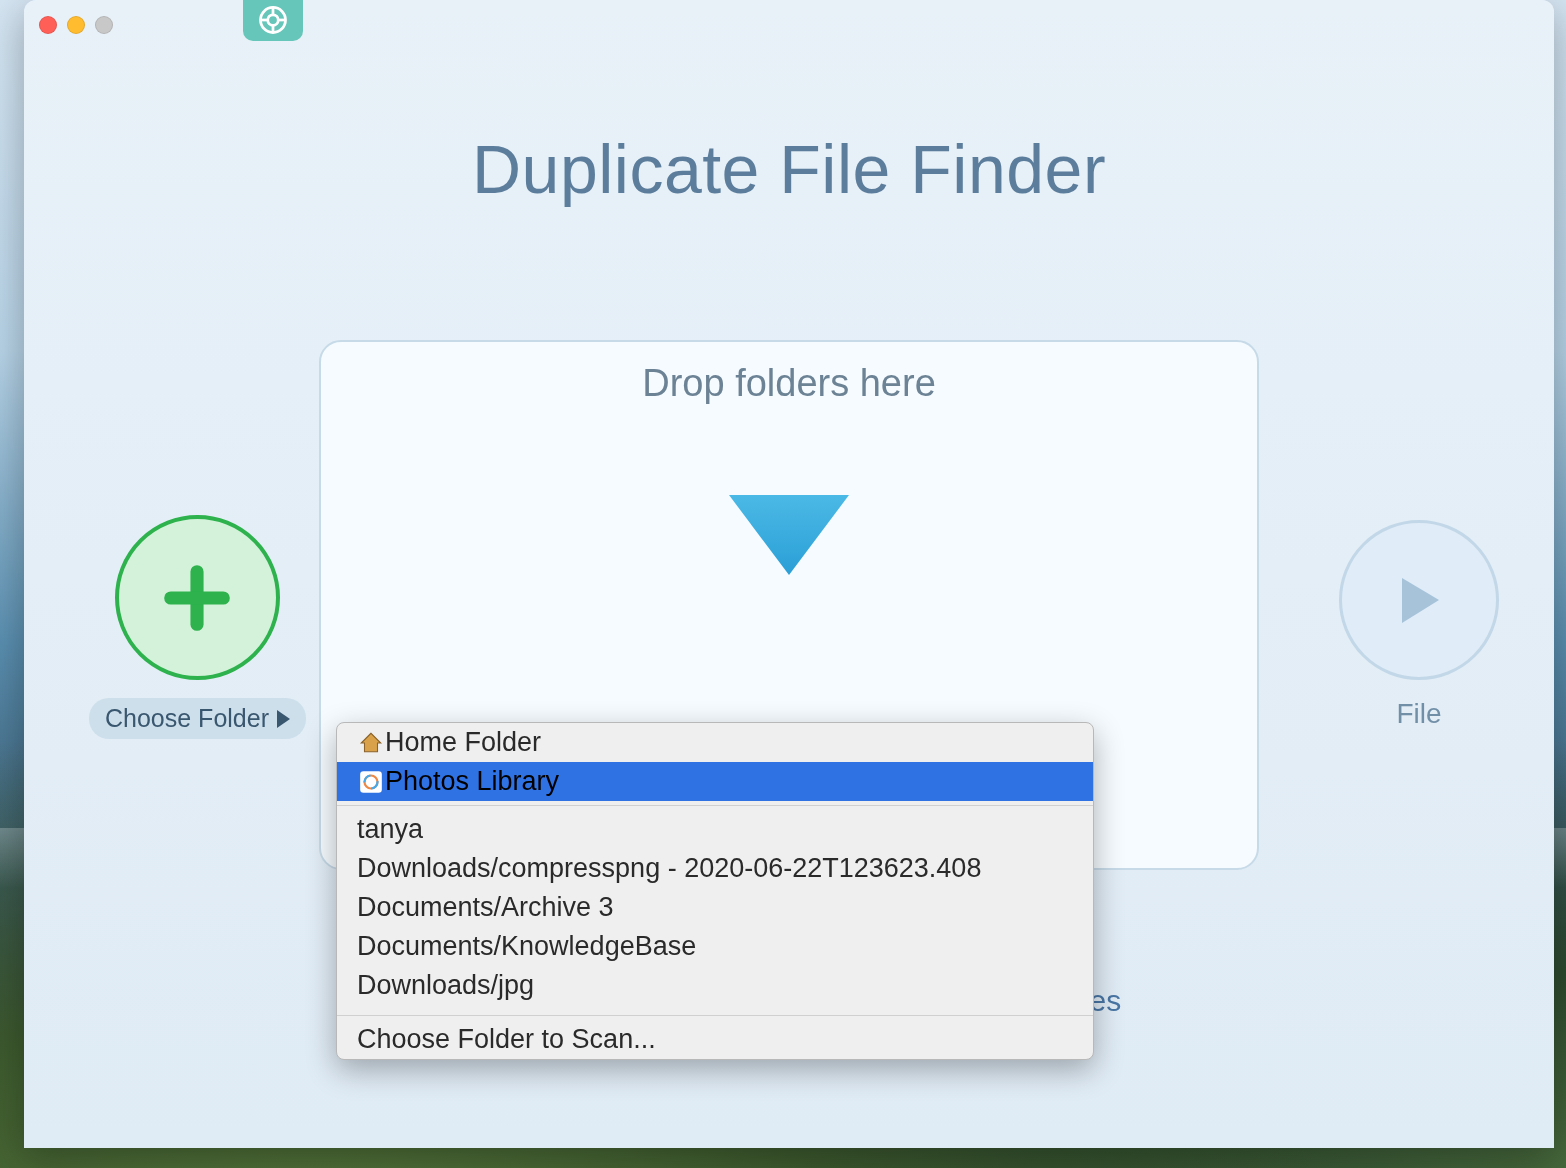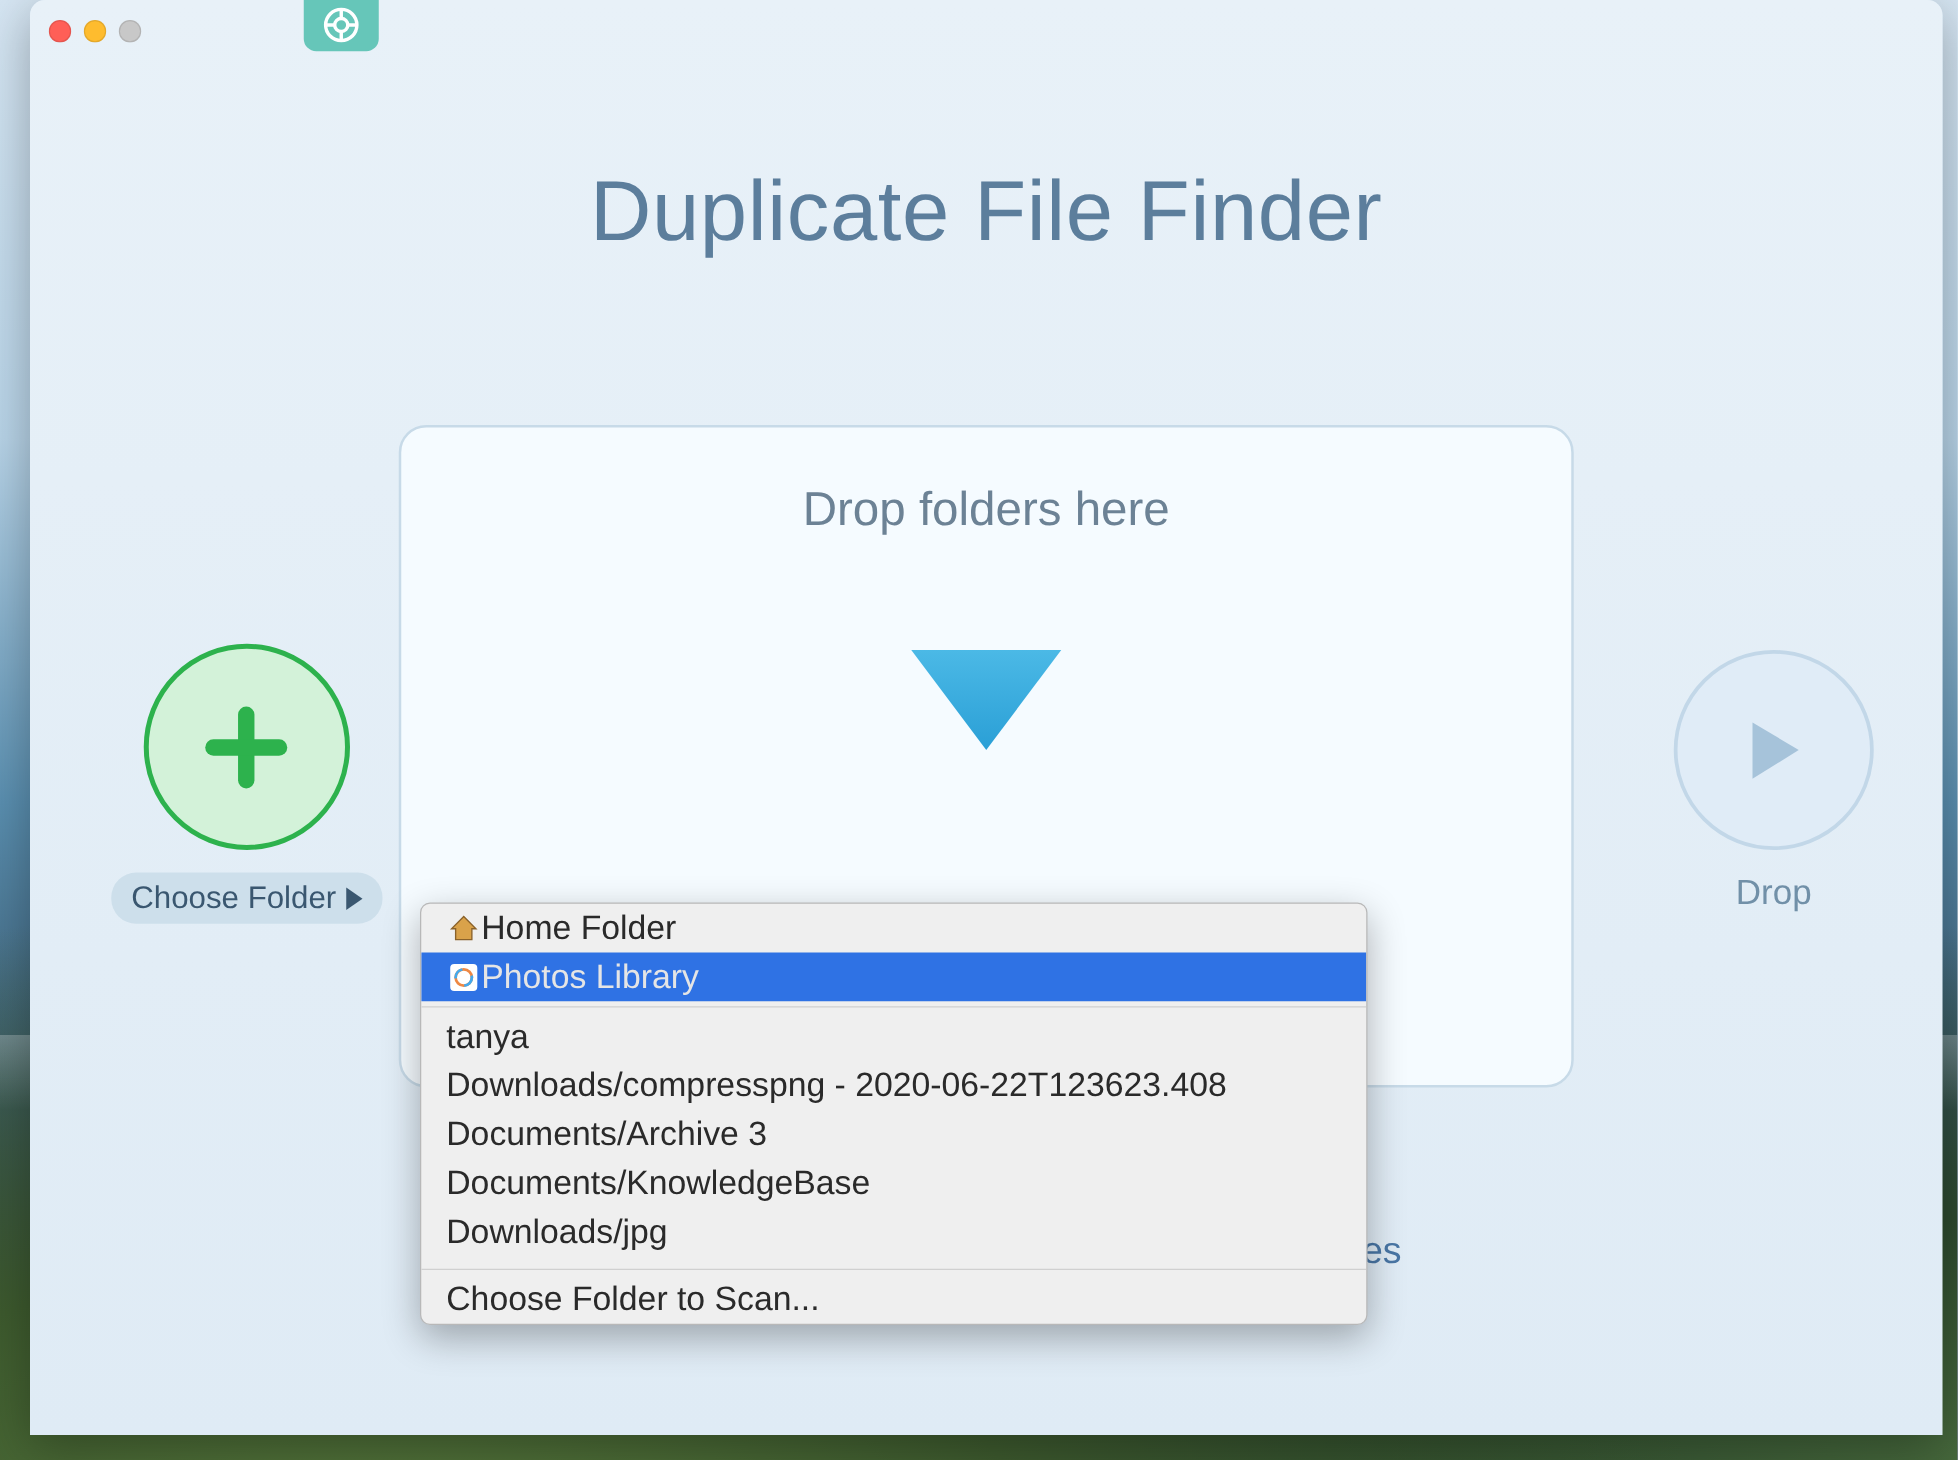--- a/index.html
+++ b/index.html
@@ -76,21 +76,21 @@
 
   .drop-card {
     width: 940px;
     height: 530px;
     background: #f5fbff;
     border: 2px solid #c7dae8;
     border-radius: 22px;
     display: flex;
     flex-direction: column;
     align-items: center;
-    padding-top: 45px;
+    padding-top: 20px;
     position: relative;
   }
   .drop-title {
     font-size: 38px;
     color: #6c8295;
     font-weight: 500;
   }
   .drop-arrow {
     margin-top: 80px;
   }
@@ -170,21 +170,21 @@
     font-size: 27px;
     color: #2a2a2a;
   }
   .menu-item {
     padding: 4px 20px;
     display:flex; align-items:center; 
     cursor: pointer;
   }
   .menu-item.selected {
     background: #2f72e4;
-    color: #e5e5e5;
+    color: #000000;
   }
   .menu-sep { height: 1px; background: #d0d0d0; margin: 4px 0; }
   .menu-group { padding: 0 0 6px 0; }
   .menu-icon { width: 28px; height: 28px; display:inline-flex; align-items:center; justify-content:center; }
 </style>
 </head>
 <body>
 
 <div class="wallpaper-edge"></div>
 <div class="wallpaper-hill"></div>
@@ -236,21 +236,21 @@
       </svg>
       <div class="folder-shape"></div>
     </div>
 
     <div class="side-col side-right">
       <div class="scan-circle">
         <svg width="50" height="55" viewBox="0 0 50 55">
           <polygon points="8,5 45,27 8,50" fill="#a6c3da"></polygon>
         </svg>
       </div>
-      <div class="scan-label">Drop</div>
+      <div class="scan-label">File</div>
     </div>
   </div>
 
   <div class="hint">Click + or drag &amp; drop folders to search duplicates</div>
 </div>
 
 <div class="menu">
   <div class="menu-item">
     <span class="menu-icon">
       <svg viewBox="0 0 24 24" width="26" height="26">

